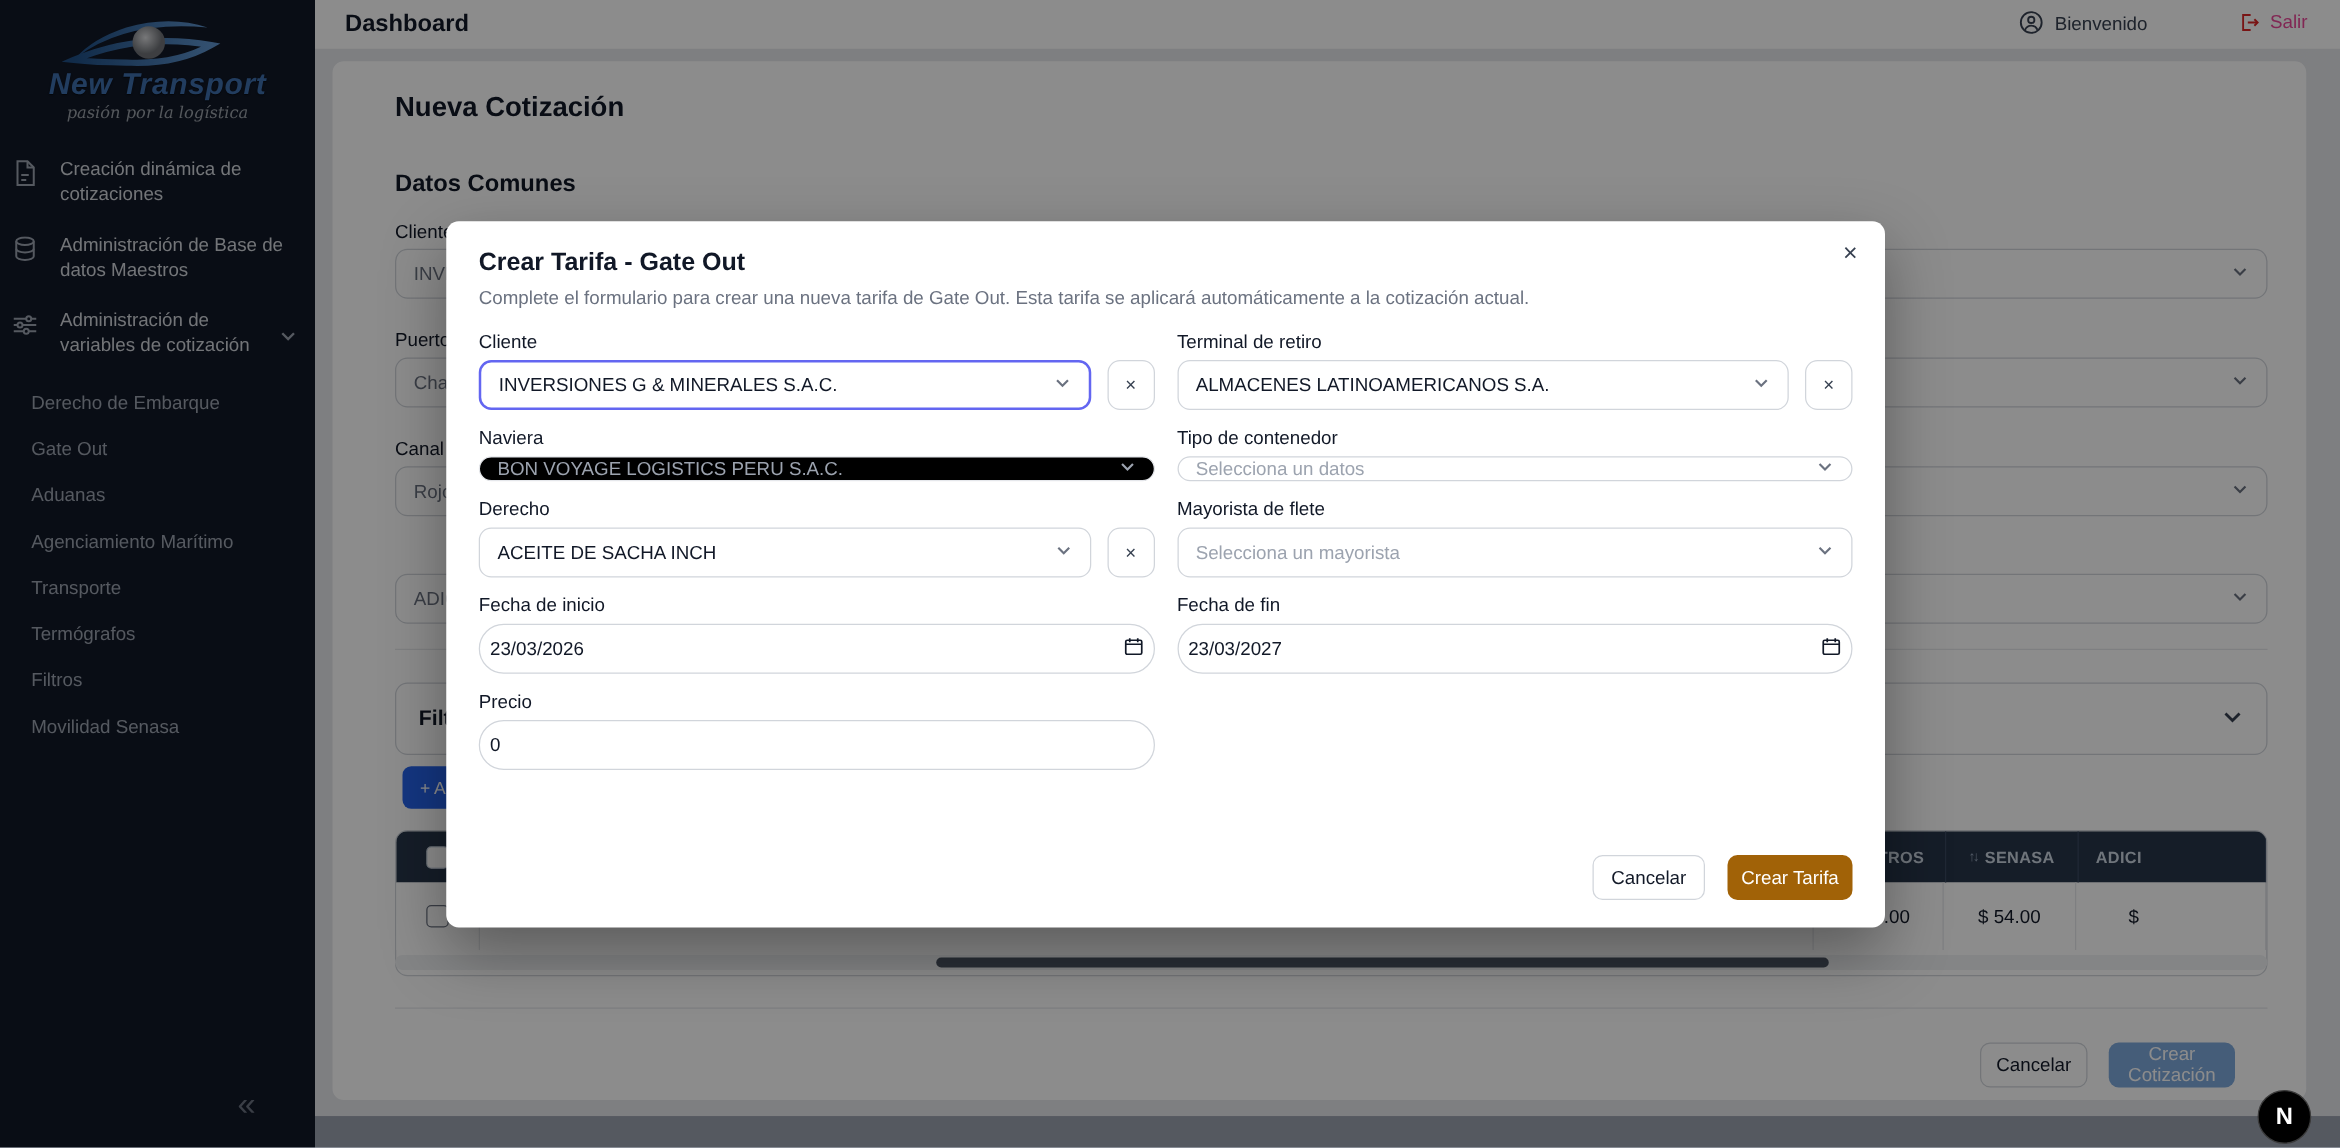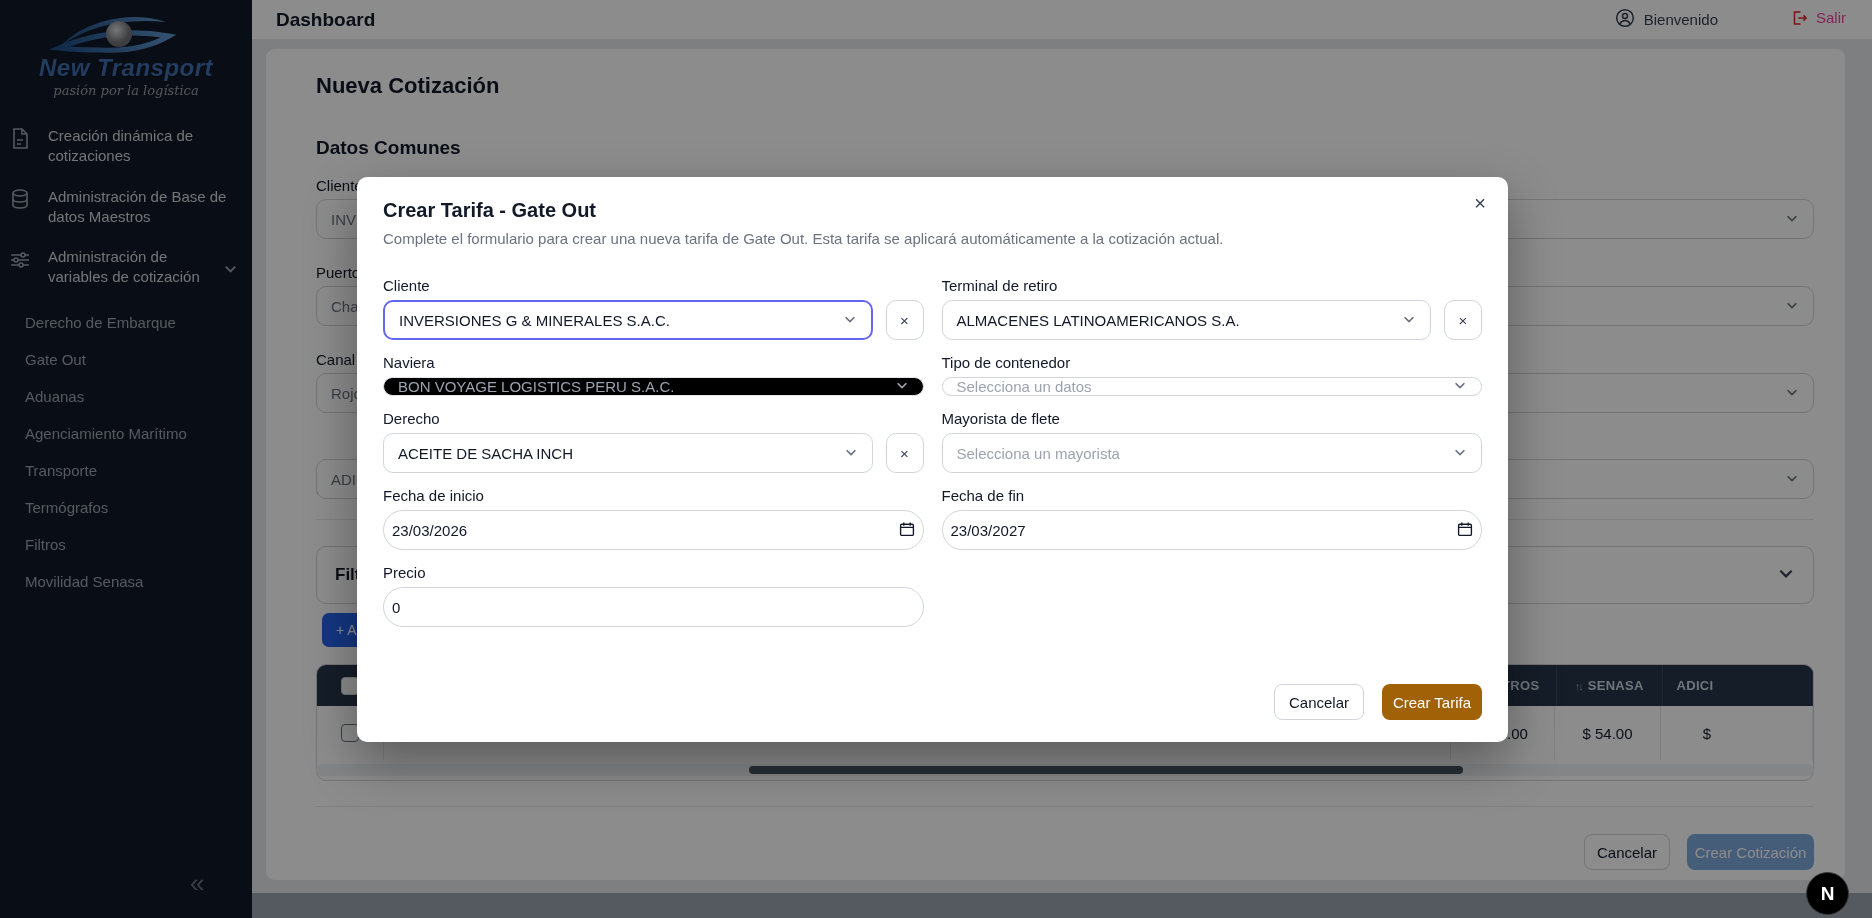--- a/index.html
+++ b/index.html
@@ -62,33 +62,33 @@
     color:#111827; border-right:1px solid #e5e7eb; }
   .sort-ic { font-size:11px; color:#94a3b8; letter-spacing:-2px; }
   .cb { width:18px; height:18px; border-radius:4px; }
   .cb-head { background:#fff; border:1px solid #cbd5e1; }
   .cb-row { background:transparent; border:1.5px solid #6b7280; }
   .hscroll { position:absolute; left:50px; top:715px; width:1498px; height:12px; background:#f1f2f4;
     border-radius:6px; }
   .hthumb { position:absolute; left:433px; top:2px; width:714px; height:8px; background:#4b5563; border-radius:4px; }
   .bg-footer-cancel { position:absolute; left:1318px; top:785px; width:86px; height:36px; background:#fff;
     border:1px solid #d1d5db; border-radius:8px; font-size:15px; color:#111827; cursor:pointer; }
-  .bg-footer-create { position:absolute; left:1421px; top:785px; width:127px; height:36px; background:#7ea9dc;
+  .bg-footer-create { position:absolute; left:1421px; top:785px; width:101px; height:36px; background:#7ea9dc;
     border:none; border-radius:8px; font-size:15px; color:#ffffff; cursor:pointer; }
 
   
   .overlay { position:absolute; left:0; top:0; width:1872px; height:918px;
     background:rgba(0,0,0,0.45); z-index:40; }
   .modal { position:absolute; left:357px; top:177px; width:1151px; height:565px; background:#ffffff;
     border-radius:10px; box-shadow:0 20px 50px rgba(0,0,0,.35); z-index:50;
     padding:22px 26px; display:flex; flex-direction:column; }
   .modal-close { position:absolute; right:22px; top:16px; font-size:20px; color:#374151;
     background:none; border:none; cursor:pointer; line-height:1; }
   .modal-title { font-size:20px; font-weight:700; color:#111827; margin-bottom:8px; }
-  .modal-desc { font-size:15px; color:#6b7280; margin-bottom:30px; }
+  .modal-desc { font-size:15px; color:#6b7280; margin-bottom:18px; }
   .mgrid { display:grid; grid-template-columns:1fr 1fr; column-gap:18px; row-gap:14px; }
   .fgroup { display:flex; flex-direction:column; }
   .flabel { font-size:15px; font-weight:500; color:#111827; margin-bottom:6px; }
   .frow { display:flex; gap:13px; }
   .select { flex:1; height:40px; border:1px solid #d1d5db; border-radius:10px; background:#fff;
     display:flex; align-items:center; padding:0 14px; font-size:15px; color:#111827; cursor:pointer; }
   .select .chev { margin-left:auto; }
   .select.focused { border:2px solid #6366f1; }
   .select.disabled { background:#000000; border-color:#e5e7eb; color:#9ca3af; cursor:default; }
   .select .ph { color:#9ca3af; }

